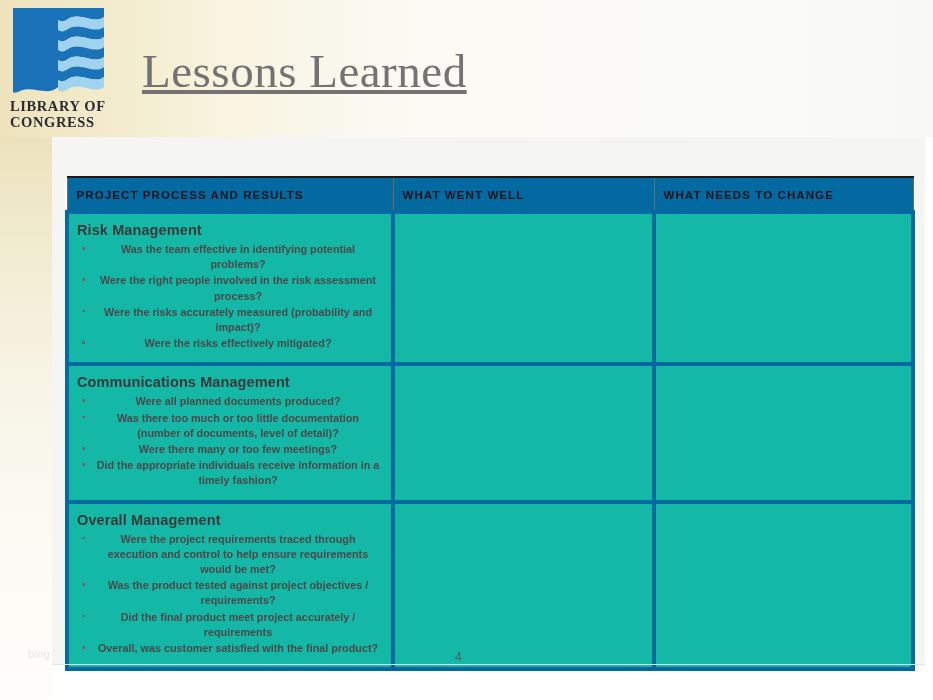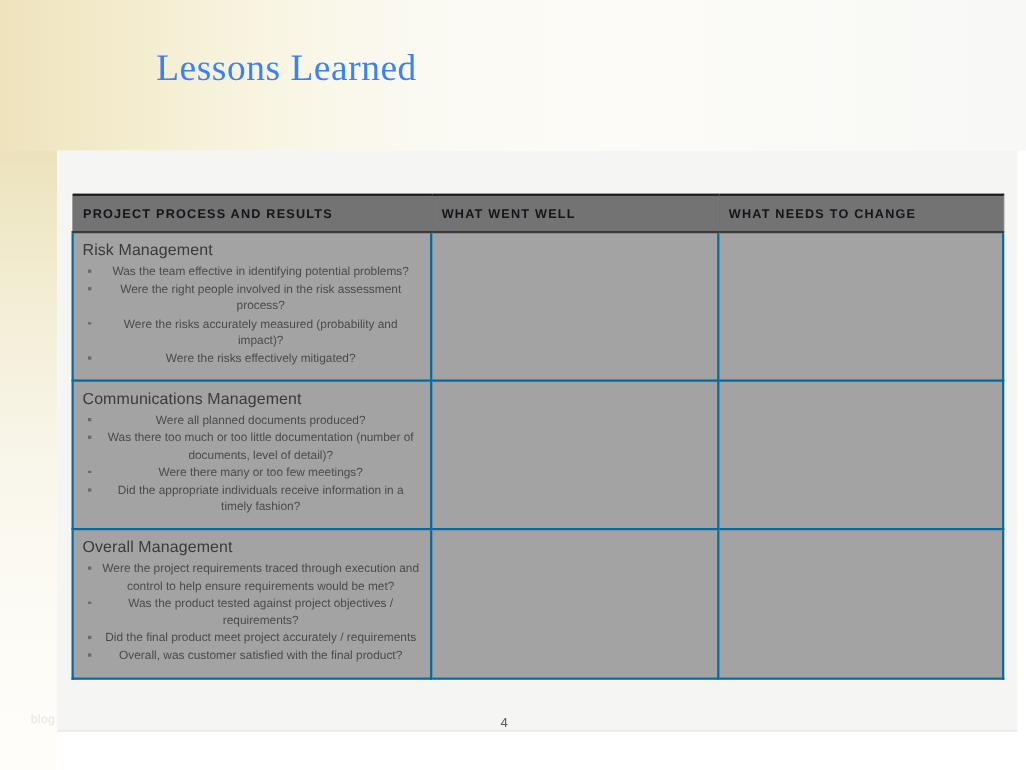--- a/index.html
+++ b/index.html
@@ -84,25 +84,26 @@
   }
   #logo-line1 { position: absolute; left: 2px; top: 94px; }
   #logo-line2 { position: absolute; left: 2px; top: 110px; }
 
   
   #slide-title {
     position: absolute;
     left: 142px;
     top: 44px;
     font-family: "Liberation Serif", serif;
-    font-size: 34px;
+    font-size: 47px;
     font-weight: normal;
-    color: #3b82f6;
+    color: #737373;
     letter-spacing: 0.5px;
     white-space: nowrap;
+    text-decoration: underline;
   }
 
   
   #content-panel {
     position: absolute;
     left: 52px;
     top: 137px;
     width: 873px;
     height: 528px;
     background: #f5f5f3;
@@ -116,42 +117,43 @@
     width: 846px;
     border-collapse: collapse;
     table-layout: fixed;
     background: #fdfdfd;
   }
   #ll-table col.c1 { width: 326px; }
   #ll-table col.c2 { width: 261px; }
   #ll-table col.c3 { width: 259px; }
 
   #ll-table th {
-    background: #737373;
+    background: #0369a1;
     border: 1px solid #6d6d6d;
     border-top: 2px solid #1a1a1a;
     border-bottom: 2px solid #3a3a3a;
     text-align: left;
     vertical-align: middle;
     padding: 6px 0 6px 9px;
     height: 20px;
   }
   .th-label {
     font-family: "Liberation Sans", sans-serif;
     font-size: 11.5px;
     font-weight: bold;
     letter-spacing: 1.1px;
     color: #14141a;
     white-space: nowrap;
   }
   #ll-table td {
-    border: 2px solid #0369a1;
+    border: 4px solid #0369a1;
     vertical-align: top;
-    background: #a3a3a3;
+    background: #14b8a6;
     padding: 0;
+    font-weight: bold;
   }
   td.cell-empty { padding: 0; }
 
   .cell-inner {
     padding: 8px 10px 10px 8px;
   }
   .cat-title {
     font-family: "Liberation Sans", sans-serif;
     font-size: 14.5px;
     color: #3a3a3a;
@@ -211,20 +213,35 @@
   }
 </style>
 </head>
 <body>
 
 <div id="slide">
 
   <div id="left-band"></div>
   <div id="title-band"></div>
 
+  <div id="logo-block">
+    <svg id="logo-flag" viewBox="0 0 97 92">
+      <path d="M3 3 H48 V82 C38 92 22 80 10 86 C6 88 4 88 3 87 Z" fill="#1a72b8"></path>
+      <path d="M48 3 H94 V12 C84 20 70 6 58 14 C54 17 51 17 48 15 Z" fill="#1a72b8"></path>
+      <path d="M48 15 C51 17 54 17 58 14 C70 6 84 20 94 12 V22 C84 30 70 16 58 24 C54 27 51 27 48 25 Z" fill="#9fd3ef"></path>
+      <path d="M48 25 C51 27 54 27 58 24 C70 16 84 30 94 22 V32 C84 40 70 26 58 34 C54 37 51 37 48 35 Z" fill="#1a72b8"></path>
+      <path d="M48 35 C51 37 54 37 58 34 C70 26 84 40 94 32 V42 C84 50 70 36 58 44 C54 47 51 47 48 45 Z" fill="#9fd3ef"></path>
+      <path d="M48 45 C51 47 54 47 58 44 C70 36 84 50 94 42 V52 C84 60 70 46 58 54 C54 57 51 57 48 55 Z" fill="#1a72b8"></path>
+      <path d="M48 55 C51 57 54 57 58 54 C70 46 84 60 94 52 V62 C84 70 70 56 58 64 C54 67 51 67 48 65 Z" fill="#9fd3ef"></path>
+      <path d="M48 65 C51 67 54 67 58 64 C70 56 84 70 94 62 V72 C84 80 70 66 58 74 C54 77 51 77 48 75 Z" fill="#1a72b8"></path>
+      <path d="M48 75 C51 77 54 77 58 74 C70 66 84 80 94 72 V82 C84 90 70 76 58 84 C54 87 51 87 48 85 Z" fill="#9fd3ef"></path>
+    </svg>
+    <div id="logo-line1" class="logo-text-line">LIBRARY OF</div>
+    <div id="logo-line2" class="logo-text-line">CONGRESS</div>
+  </div>
 
   <div id="slide-title">Lessons Learned</div>
 
   <div id="content-panel"></div>
 
   <table id="ll-table">
     <colgroup>
       <col class="c1">
         <col class="c2">
         <col class="c3">

